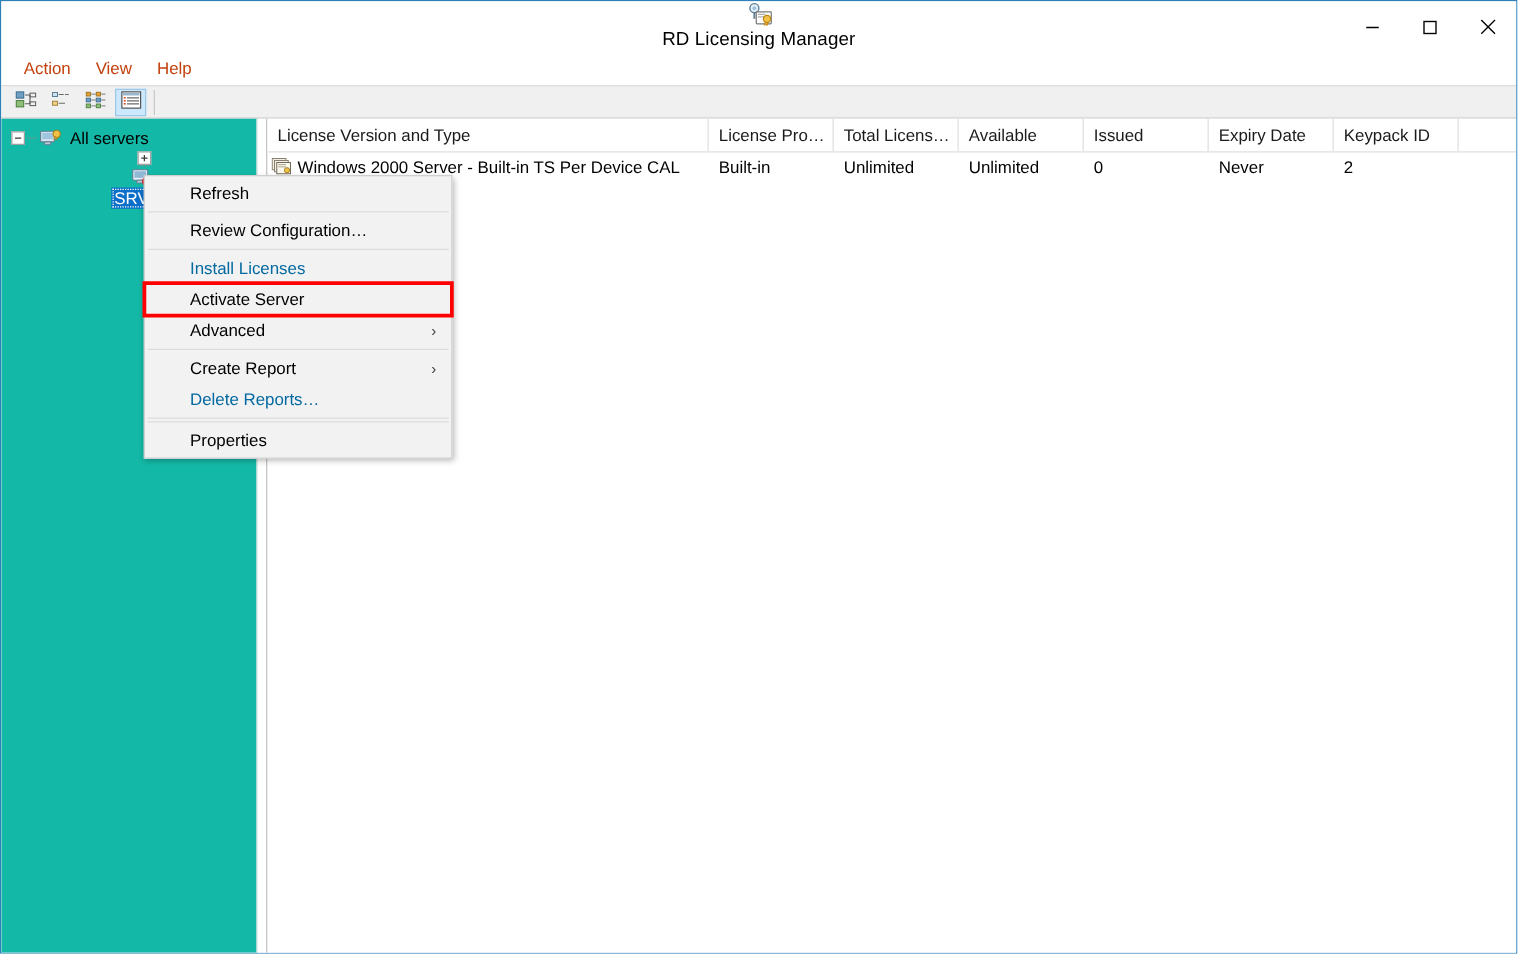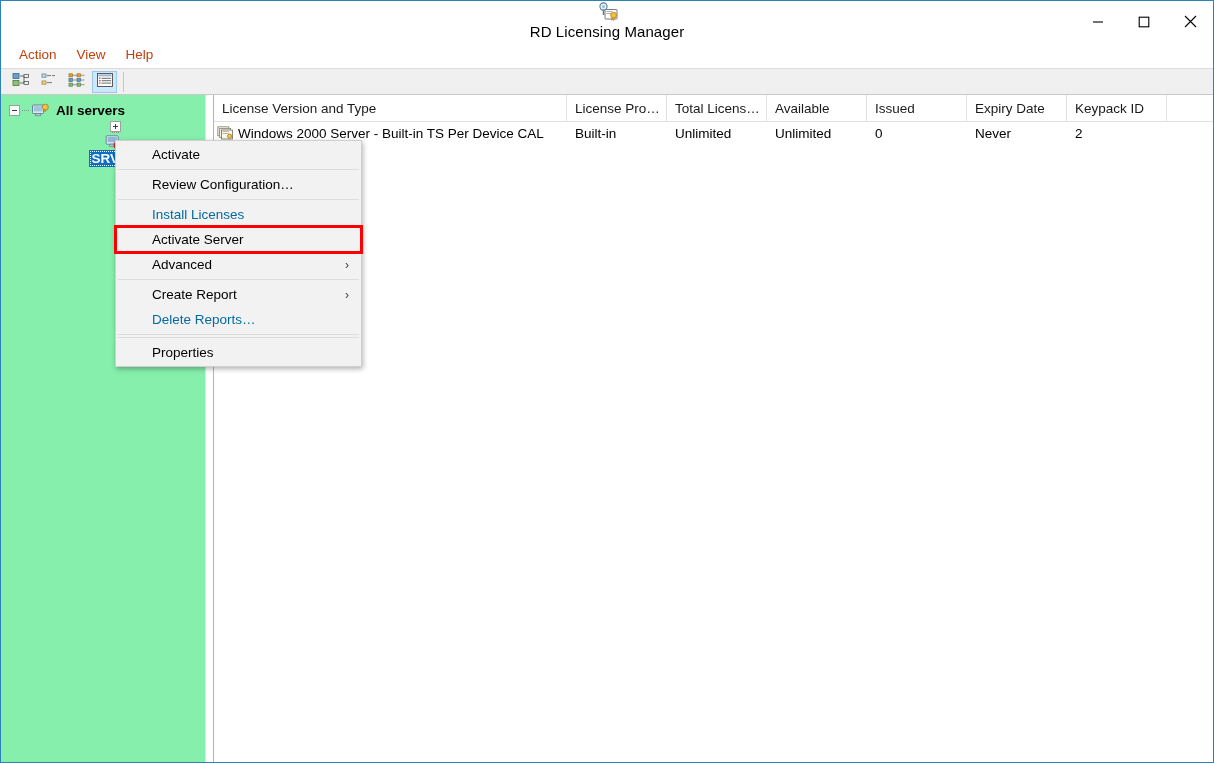--- a/index.html
+++ b/index.html
@@ -119,26 +119,25 @@
   
   .main {
     position: relative;
     height: 668px;
     display: flex;
     background: #ffffff;
   }
   .tree-pane {
     width: 205px;
     flex: none;
-    background: #86efac;
+    background: #14b8a6;
     border-right: 1px solid #e4e4e4;
     padding-top: 5px;
     box-sizing: border-box;
     overflow: hidden;
-    font-weight: bold;
   }
   .splitter {
     width: 7px;
     flex: none;
     background: #ffffff;
     border-right: 1px solid #b4b4b4;
     cursor: col-resize;
   }
   .list-pane {
     flex: 1;
@@ -472,21 +471,21 @@
         <div class="lv-cell" style="width:100px">0</div>
         <div class="lv-cell" style="width:100px">Never</div>
         <div class="lv-cell" style="width:100px">2</div>
       </div>
 
     </div>
   </div>
 
   <div class="ctx-menu">
 
-    <div class="ctx-item">Activate</div>
+    <div class="ctx-item">Refresh</div>
     <div class="ctx-sep"></div>
 
     <div class="ctx-item">Review Configuration…</div>
     <div class="ctx-sep"></div>
 
     <div class="ctx-item disabled">Install Licenses</div>
 
     <div class="ctx-item highlight">Activate Server</div>
 
     <div class="ctx-item">

